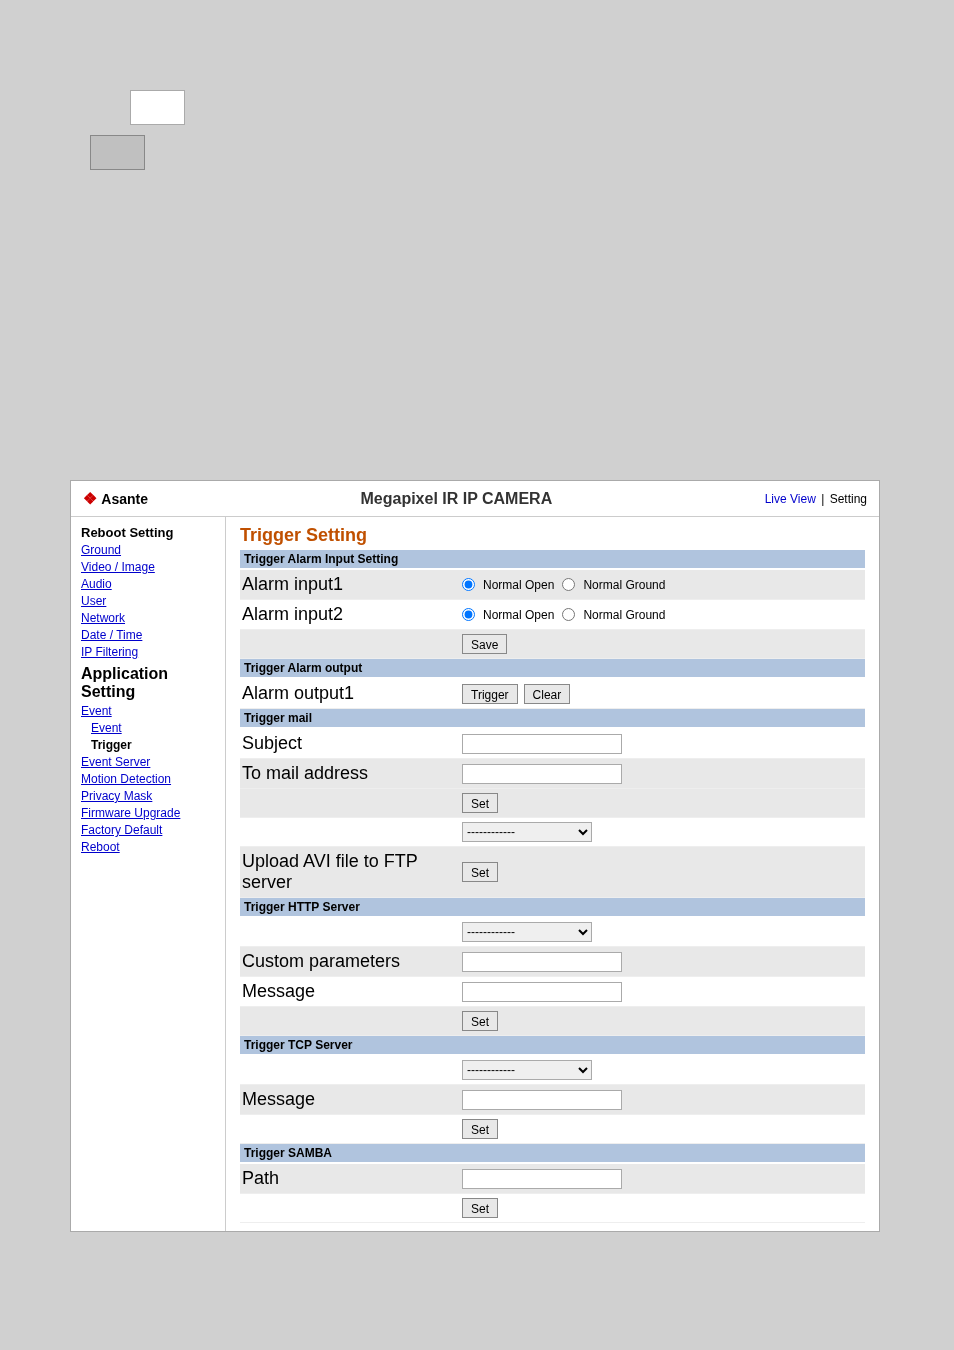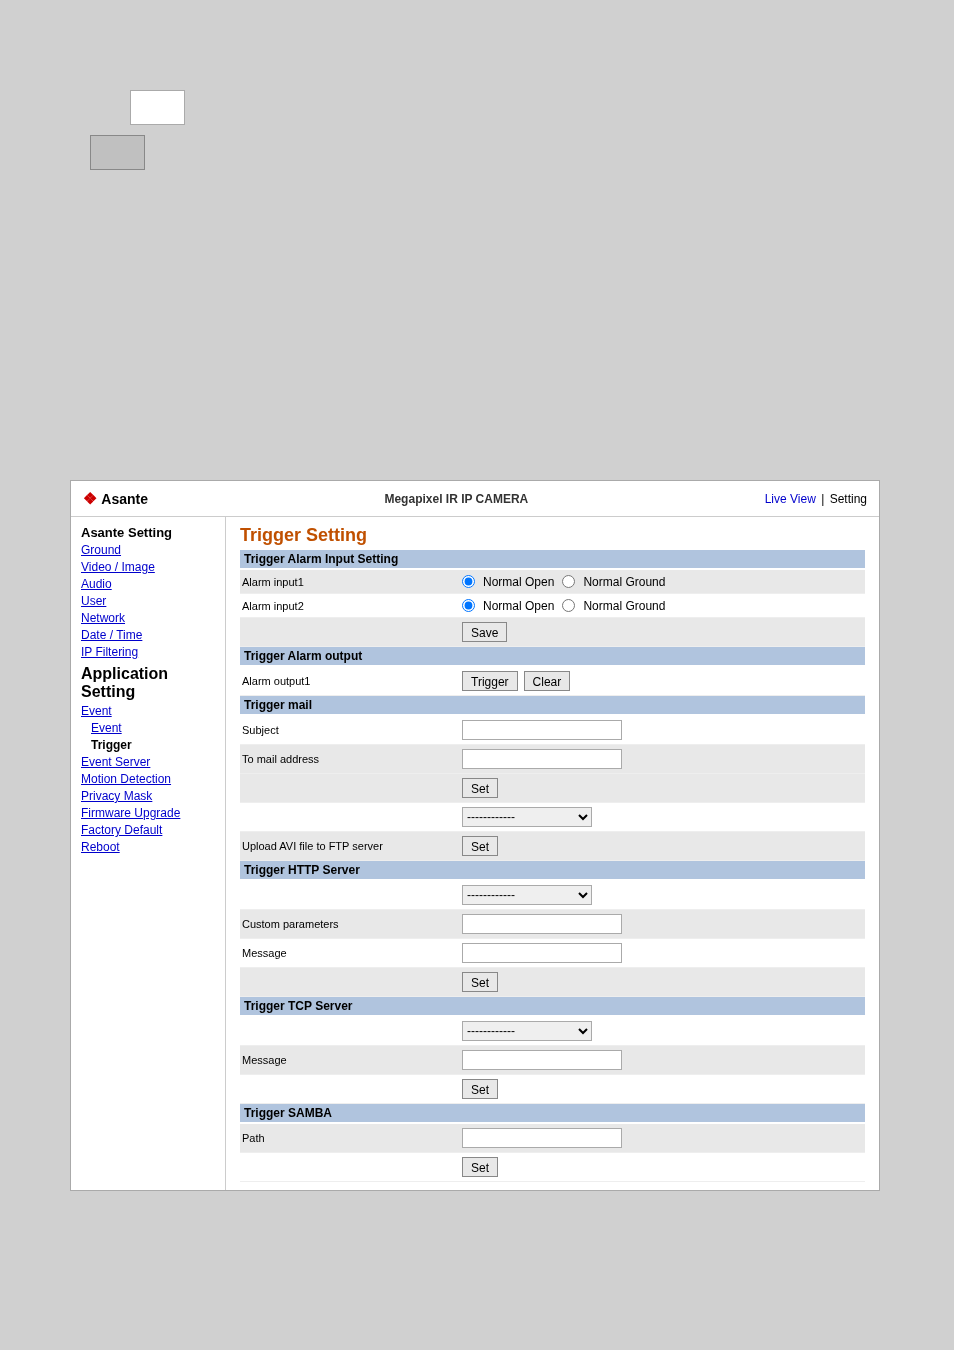--- a/index.html
+++ b/index.html
@@ -65,21 +65,21 @@
       font-weight: bold;
       font-size: 14px;
     }
 
     .brand-icon {
       color: #c00;
       font-size: 16px;
     }
 
     .panel-title {
-      font-size: 12px;
+      font-size: 16px;
       font-weight: bold;
       color: #333;
     }
 
     .header-links {
       font-size: 12px;
     }
 
     .header-links a {
       color: #00c;
@@ -160,21 +160,21 @@
       border-bottom: 1px solid #eee;
       min-height: 24px;
     }
 
     .field-row.alt {
       background: #e8e8e8;
     }
 
     .field-label {
       width: 220px;
-      font-size: 11px;
+      font-size: 18px;
       color: #000;
     }
 
     .field-control {
       flex: 1;
       display: flex;
       align-items: center;
       gap: 6px;
       font-size: 12px;
     }
@@ -236,21 +236,21 @@
       <div class="header-links">
         <a>Live View</a>
         <span class="separator">|</span>
         <span class="current">Setting</span>
       </div>
     </div>
 
     <div class="panel-body">
 
       <div class="sidebar">
-        <div class="sidebar-section-title">Asante Setting</div>
+        <div class="sidebar-section-title">Reboot Setting</div>
         <a class="sidebar-link">Ground</a>
         <a class="sidebar-link">Video / Image</a>
         <a class="sidebar-link">Audio</a>
         <a class="sidebar-link">User</a>
         <a class="sidebar-link">Network</a>
         <a class="sidebar-link">Date / Time</a>
         <a class="sidebar-link">IP Filtering</a>
 
         <div class="sidebar-section-title sidebar-section-sub">Application Setting</div>
         <a class="sidebar-link">Event</a>

